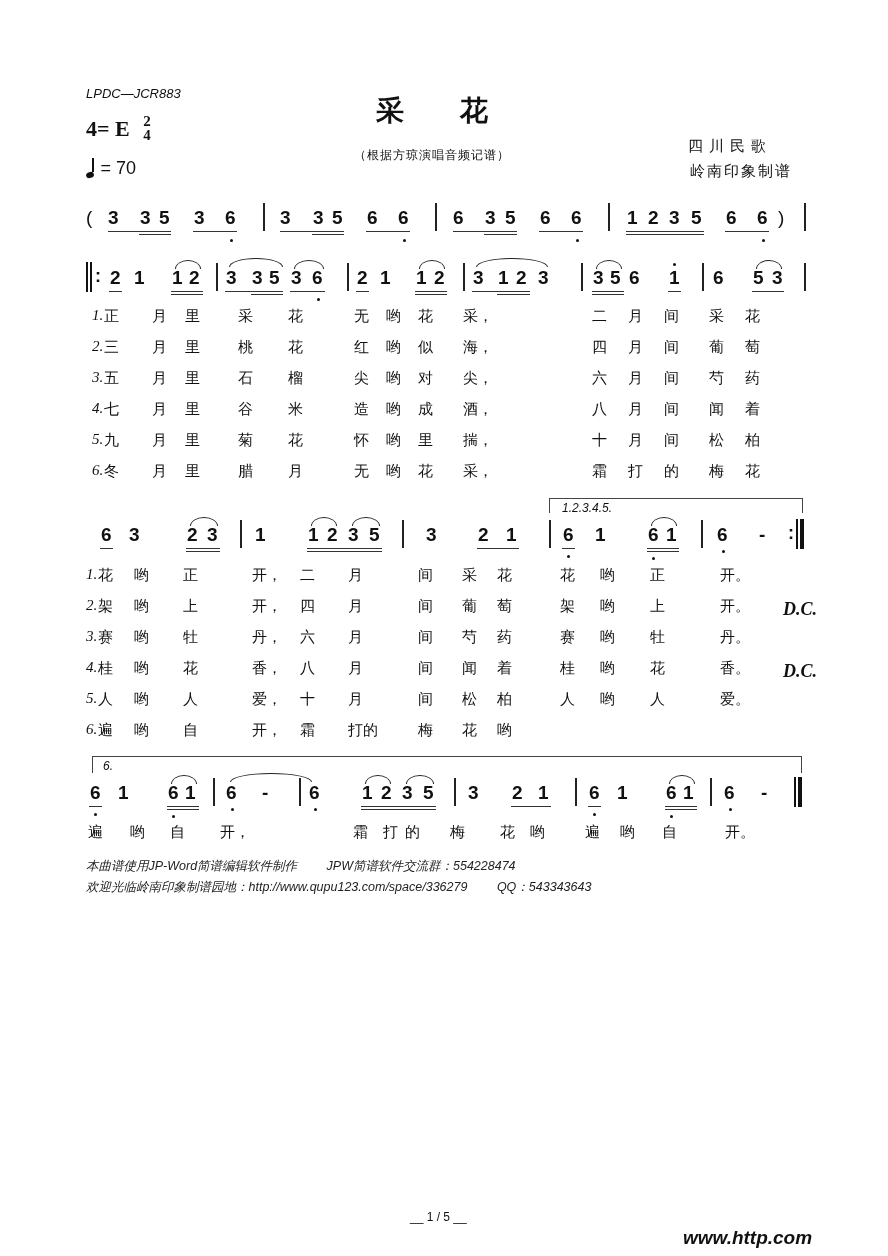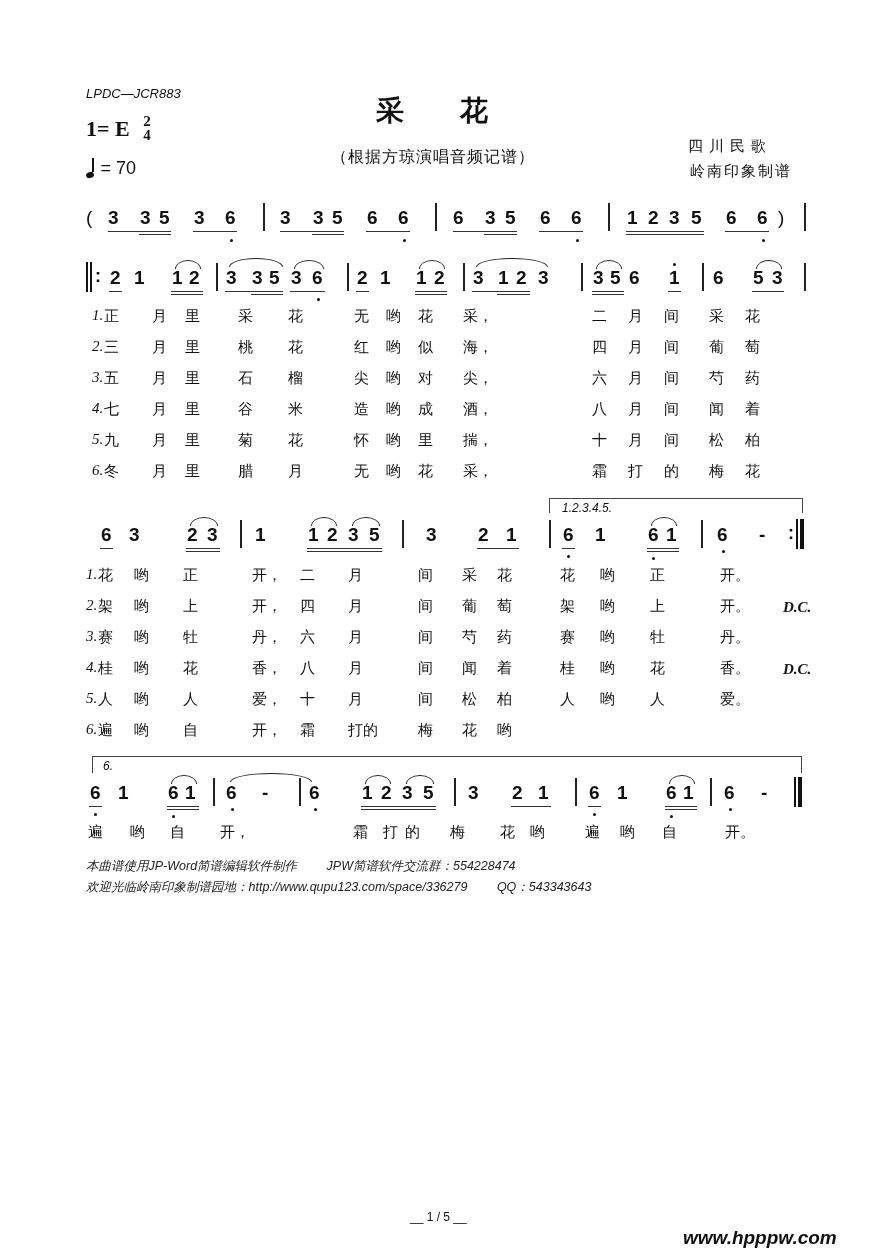--- a/index.html
+++ b/index.html
@@ -6,51 +6,51 @@
   body { width: 888px; height: 1256px; position: relative; overflow: hidden; font-family: "DejaVu Serif", serif; color: #111; }
   .abs { position: absolute; }
   .code { left: 86px; top: 86px; font-family: "Liberation Sans", sans-serif; font-style: italic; font-size: 13px; }
   .key { left: 86px; top: 116px; font-family: "Liberation Serif", serif; font-weight: bold; font-size: 22px; }
   .ts { display: inline-block; vertical-align: middle; text-align: center; font-size: 15px; line-height: 14px; margin-left: 8px; position: relative; top: -3px; }
   .ts span { display: block; }
   .tempo { left: 86px; top: 158px; font-family: "Liberation Sans", sans-serif; font-size: 18px; }
   .note-glyph { display: inline-block; width: 8px; height: 6px; background: #111; border-radius: 50%; transform: rotate(-20deg); position: relative; top: 4px; }
   .note-stem { display: inline-block; width: 1.5px; height: 14px; background: #111; position: relative; left: -2px; top: -2px; }
   .title { left: 376px; top: 92px; font-size: 28px; font-weight: bold; letter-spacing: 56px; font-family: "DejaVu Serif", serif; }
-  .subtitle { left: 331px; top: 147px; font-size: 16px; letter-spacing: 1px; }
+  .subtitle { left: 354px; top: 147px; font-size: 12px; letter-spacing: 1px; }
   .origin { left: 688px; top: 137px; font-size: 15px; letter-spacing: 6px; }
   .arranger { left: 690px; top: 162px; font-size: 15px; letter-spacing: 2px; }
 
   .mrow { position: absolute; left: 86px; width: 720px; height: 30px; font-family: "Liberation Sans", sans-serif; font-weight: bold; font-size: 19px; }
   .n { position: absolute; top: 0; }
   .bar { position: absolute; width: 1.5px; background: #222; height: 28px; top: -4px; }
   .ul { position: absolute; height: 0; border-top: 1.5px solid #333; }
   .dot-below { position: absolute; width: 3px; height: 3px; border-radius: 50%; background: #111; }
   .dot-above { position: absolute; width: 3px; height: 3px; border-radius: 50%; background: #111; }
   .slur { position: absolute; height: 8px; border: 1.5px solid #222; border-bottom: none; border-radius: 50% 50% 0 0 / 100% 100% 0 0; }
   .thick { position: absolute; width: 4px; background: #111; height: 30px; top: -5px; }
   .colon { position: absolute; font-size: 18px; }
 
   .lyr { position: absolute; font-size: 15px; font-family: "DejaVu Serif", serif; }
   .vnum { font-family: "Liberation Serif", serif; font-style: italic; }
-  .dc { position: absolute; font-family: "Liberation Serif", serif; font-style: italic; font-weight: bold; font-size: 15px; }
+  .dc { position: absolute; font-family: "Liberation Serif", serif; font-style: italic; font-weight: bold; font-size: 18px; }
   .volta { position: absolute; border-top: 1.5px solid #444; border-left: 1.5px solid #444; }
   .volta-r { border-right: 1.5px solid #444; }
   .volta-label { position: absolute; font-family: "Liberation Sans", sans-serif; font-style: italic; font-size: 12px; }
 
   .footer { left: 86px; font-family: "Liberation Sans", sans-serif; font-style: italic; font-size: 12.5px; color: #222; }
   .pagenum { left: 410px; top: 1210px; font-family: "Liberation Sans", sans-serif; font-size: 12px; }
   .site { left: 683px; top: 1227px; font-family: "Liberation Sans", sans-serif; font-style: italic; font-weight: bold; font-size: 19px; }
 </style>
 </head>
 <body>
 
 <div class="abs code">LPDC—JCR883</div>
 <div class="abs key">
-  <span>1= E</span>
+  <span>4= E</span>
   <span class="ts">
     <span>2</span>
     <span>4</span>
   </span>
 </div>
 <div class="abs tempo">
   <span class="note-glyph"></span><span class="note-stem"></span>
   <span>= 70</span>
 </div>
 <div class="abs title">采花</div>
@@ -481,13 +481,13 @@
 
 <div class="abs footer" style="top:858px;">
   <span>本曲谱使用JP-Word简谱编辑软件制作</span>
   <span style="margin-left:26px;">JPW简谱软件交流群：554228474</span>
 </div>
 <div class="abs footer" style="top:879px;text-align:center;">
   <span>欢迎光临岭南印象制谱园地：http://www.qupu123.com/space/336279</span>
   <span style="margin-left:26px;">QQ：543343643</span>
 </div>
 <div class="abs pagenum">__ 1 / 5 __</div>
-<div class="abs site">www.hpppw.com</div>
+<div class="abs site">www.http.com</div>
 
 </body></html>

